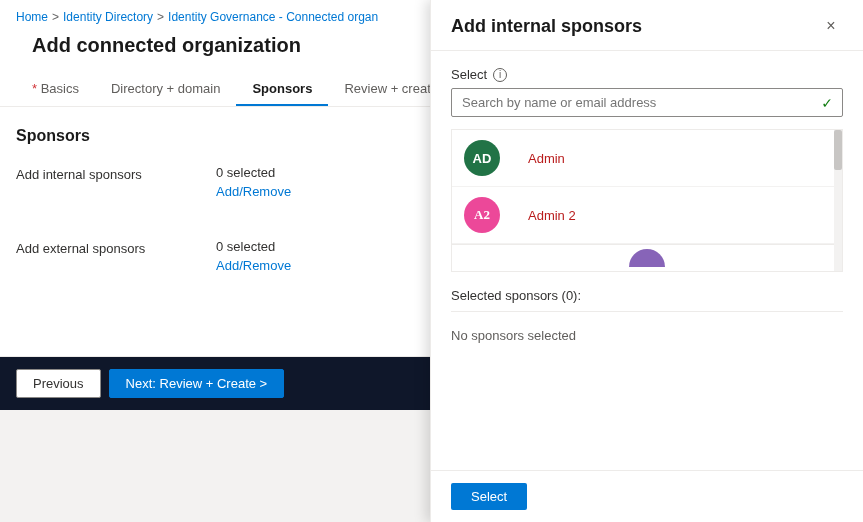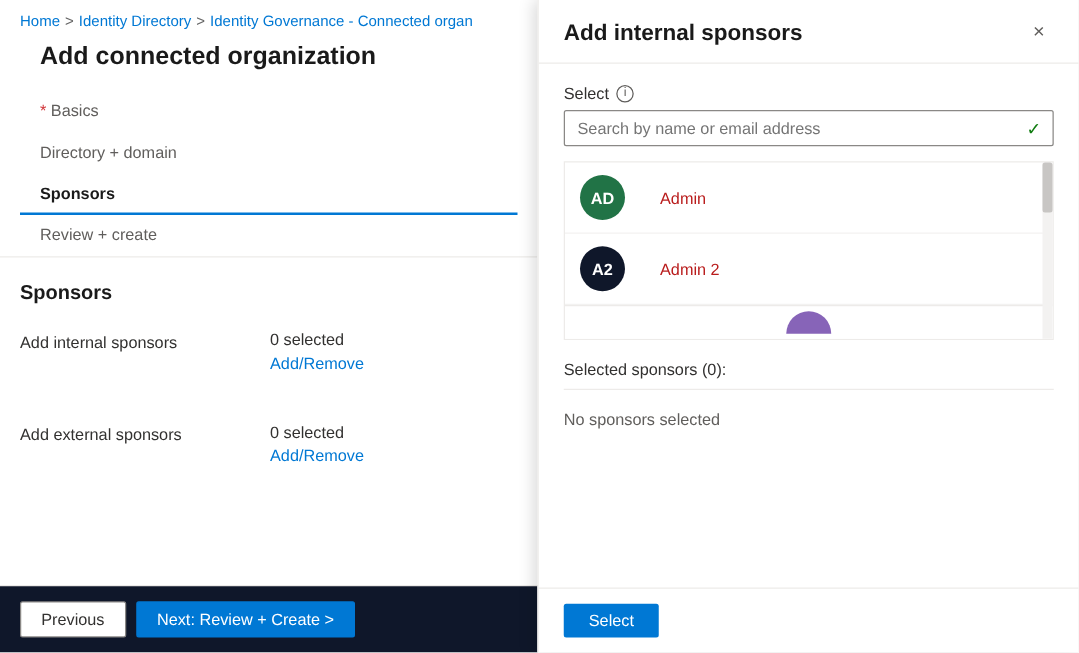--- a/index.html
+++ b/index.html
@@ -11,21 +11,21 @@
       height: 522px;
       overflow: hidden;
       position: relative;
     }
 
     
     .main-page {
       position: absolute;
       top: 0; left: 0;
       width: 430px;
-      height: 522px;
+      height: 410px;
       background: #fff;
       display: flex;
       flex-direction: column;
     }
 
     .breadcrumb {
       display: flex;
       align-items: center;
       padding: 10px 16px 6px;
       font-size: 12px;
@@ -48,21 +48,20 @@
       font-weight: 600;
       color: #1a1a1a;
       padding: 4px 32px 16px;
     }
 
     .tabs {
       display: flex;
       border-bottom: 1px solid #edebe9;
       padding: 0 16px;
       gap: 0;
-      flex-direction: column;
     }
     .tab {
       padding: 8px 16px;
       font-size: 13px;
       cursor: pointer;
       color: #605e5c;
       border-bottom: 2px solid transparent;
       white-space: nowrap;
     }
     .tab.active {
@@ -251,21 +250,21 @@
       border-radius: 50%;
       display: flex;
       align-items: center;
       justify-content: center;
       font-size: 13px;
       font-weight: 600;
       color: #fff;
       flex-shrink: 0;
     }
     .avatar-ad { background: #217346; }
-    .avatar-a2 { background: #0f172a; }
+    .avatar-a2 { background: #ec4899; font-family: Liberation Serif, serif; }
 
     .user-name {
       font-size: 13px;
       color: #b91c1c;
     }
 
     .scrollbar-right {
       position: absolute;
       right: 0;
       top: 0;

